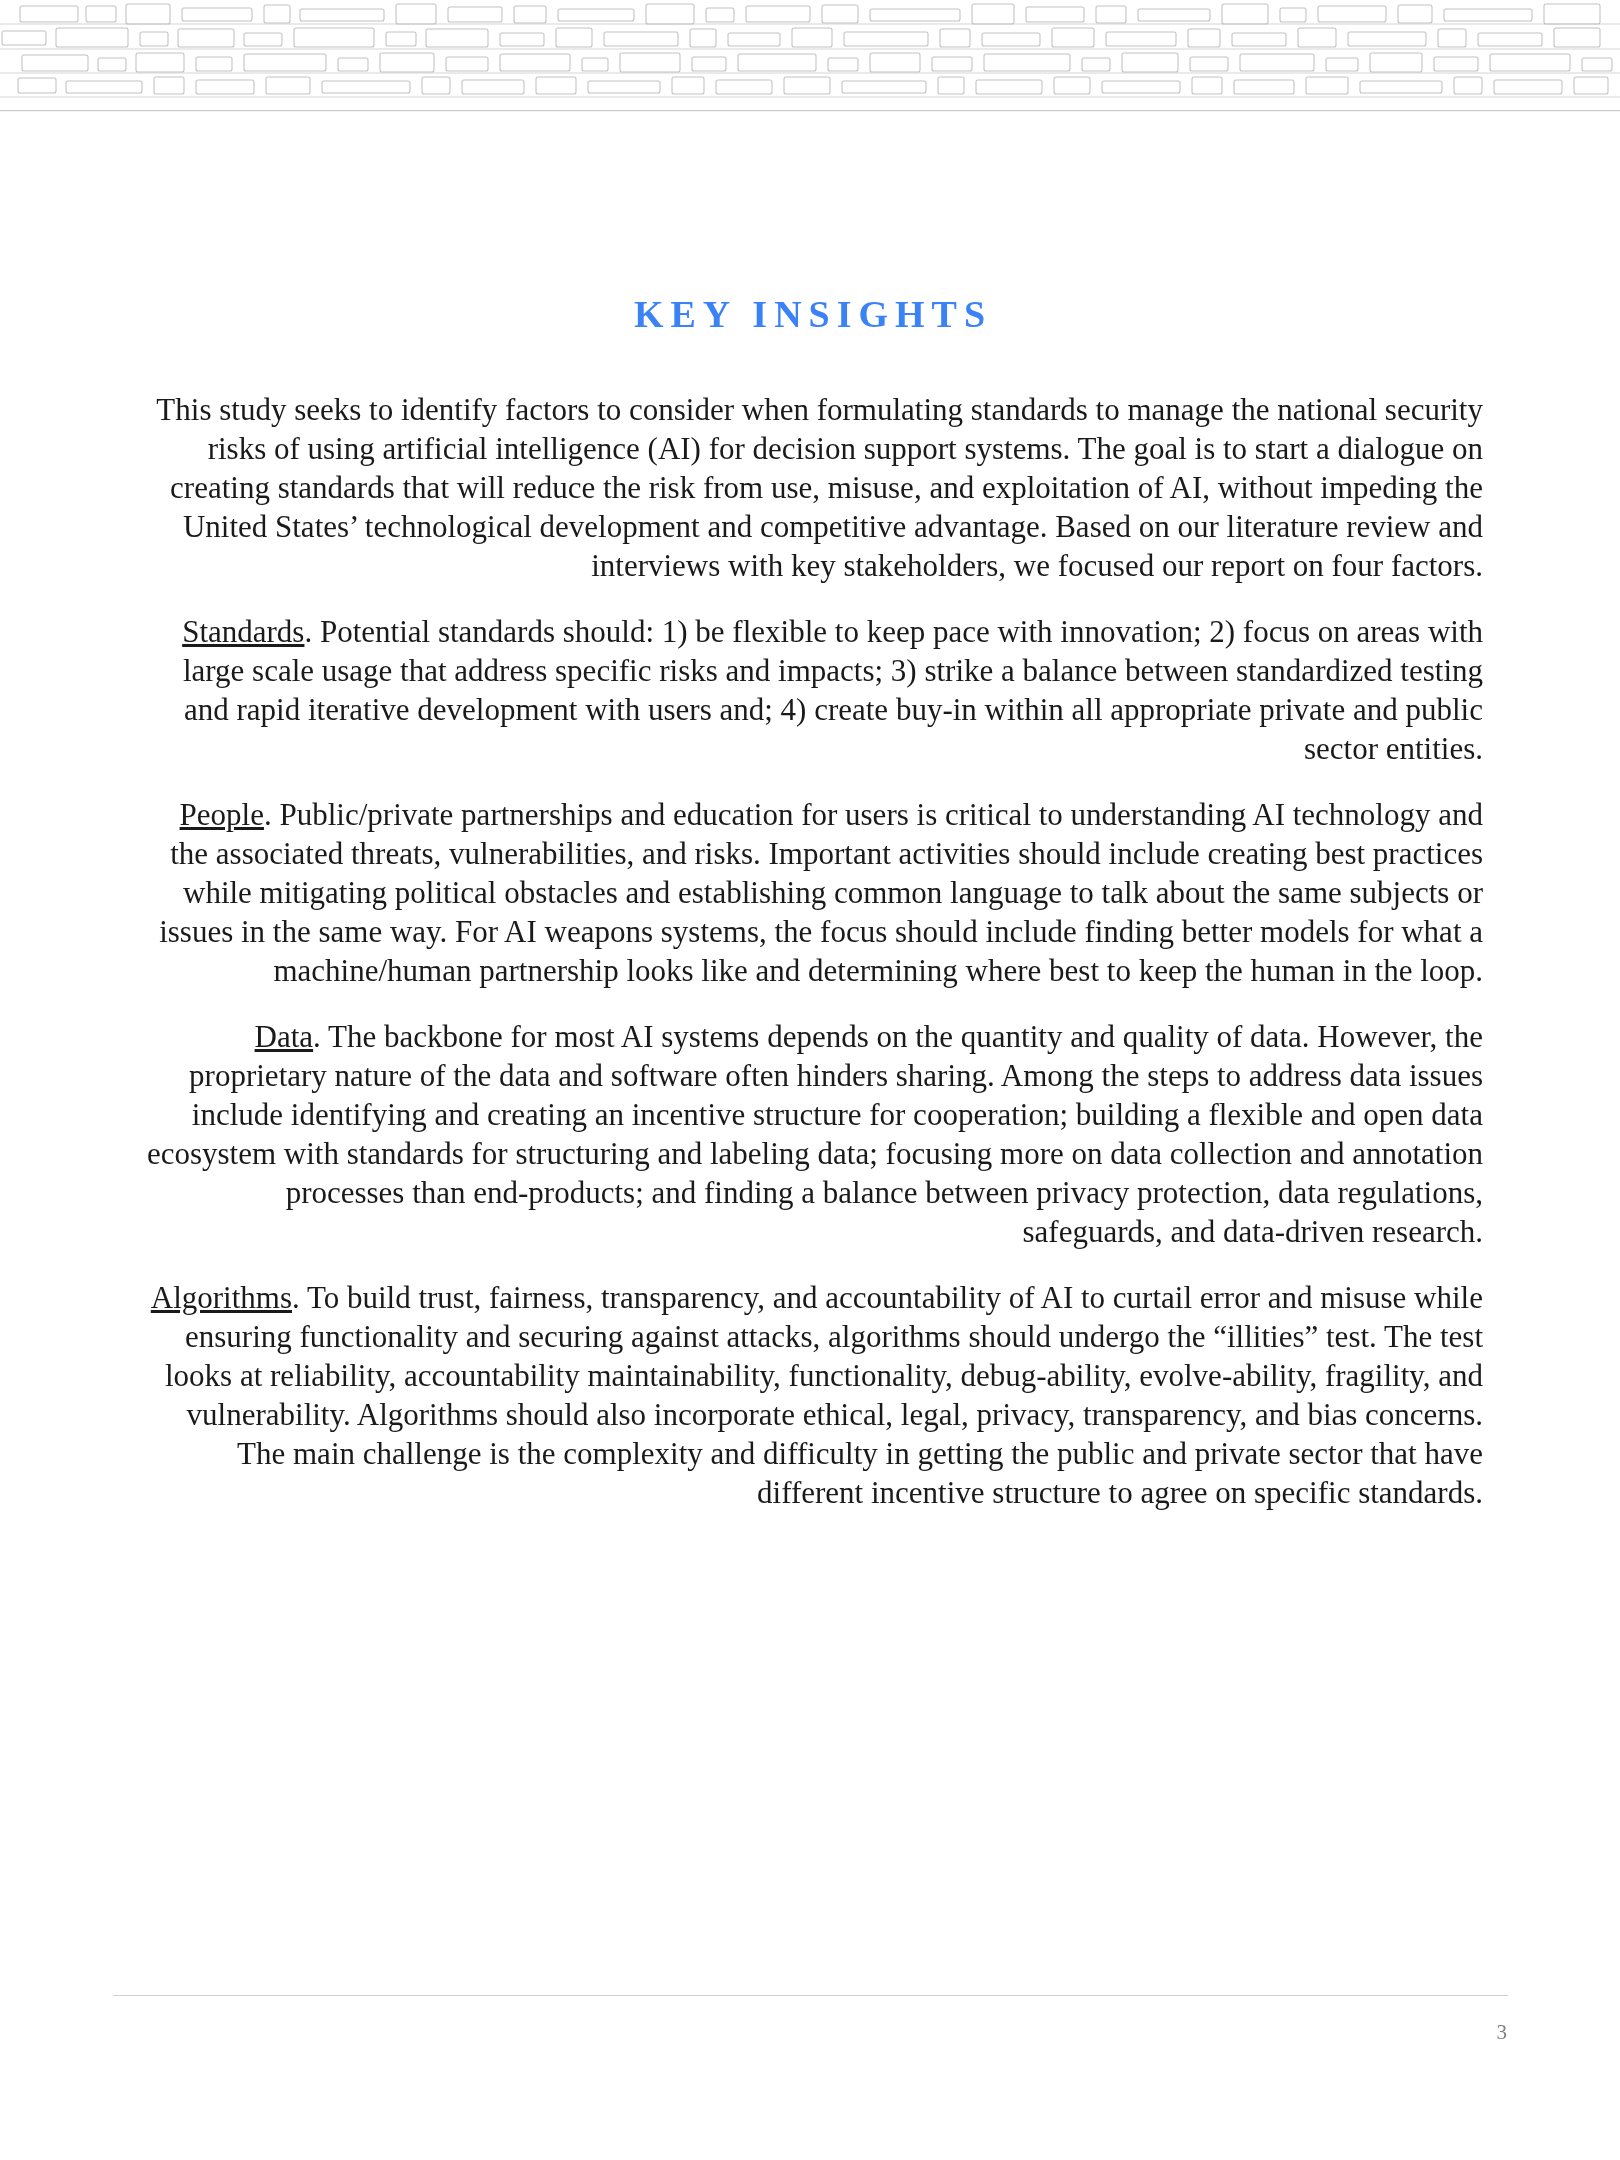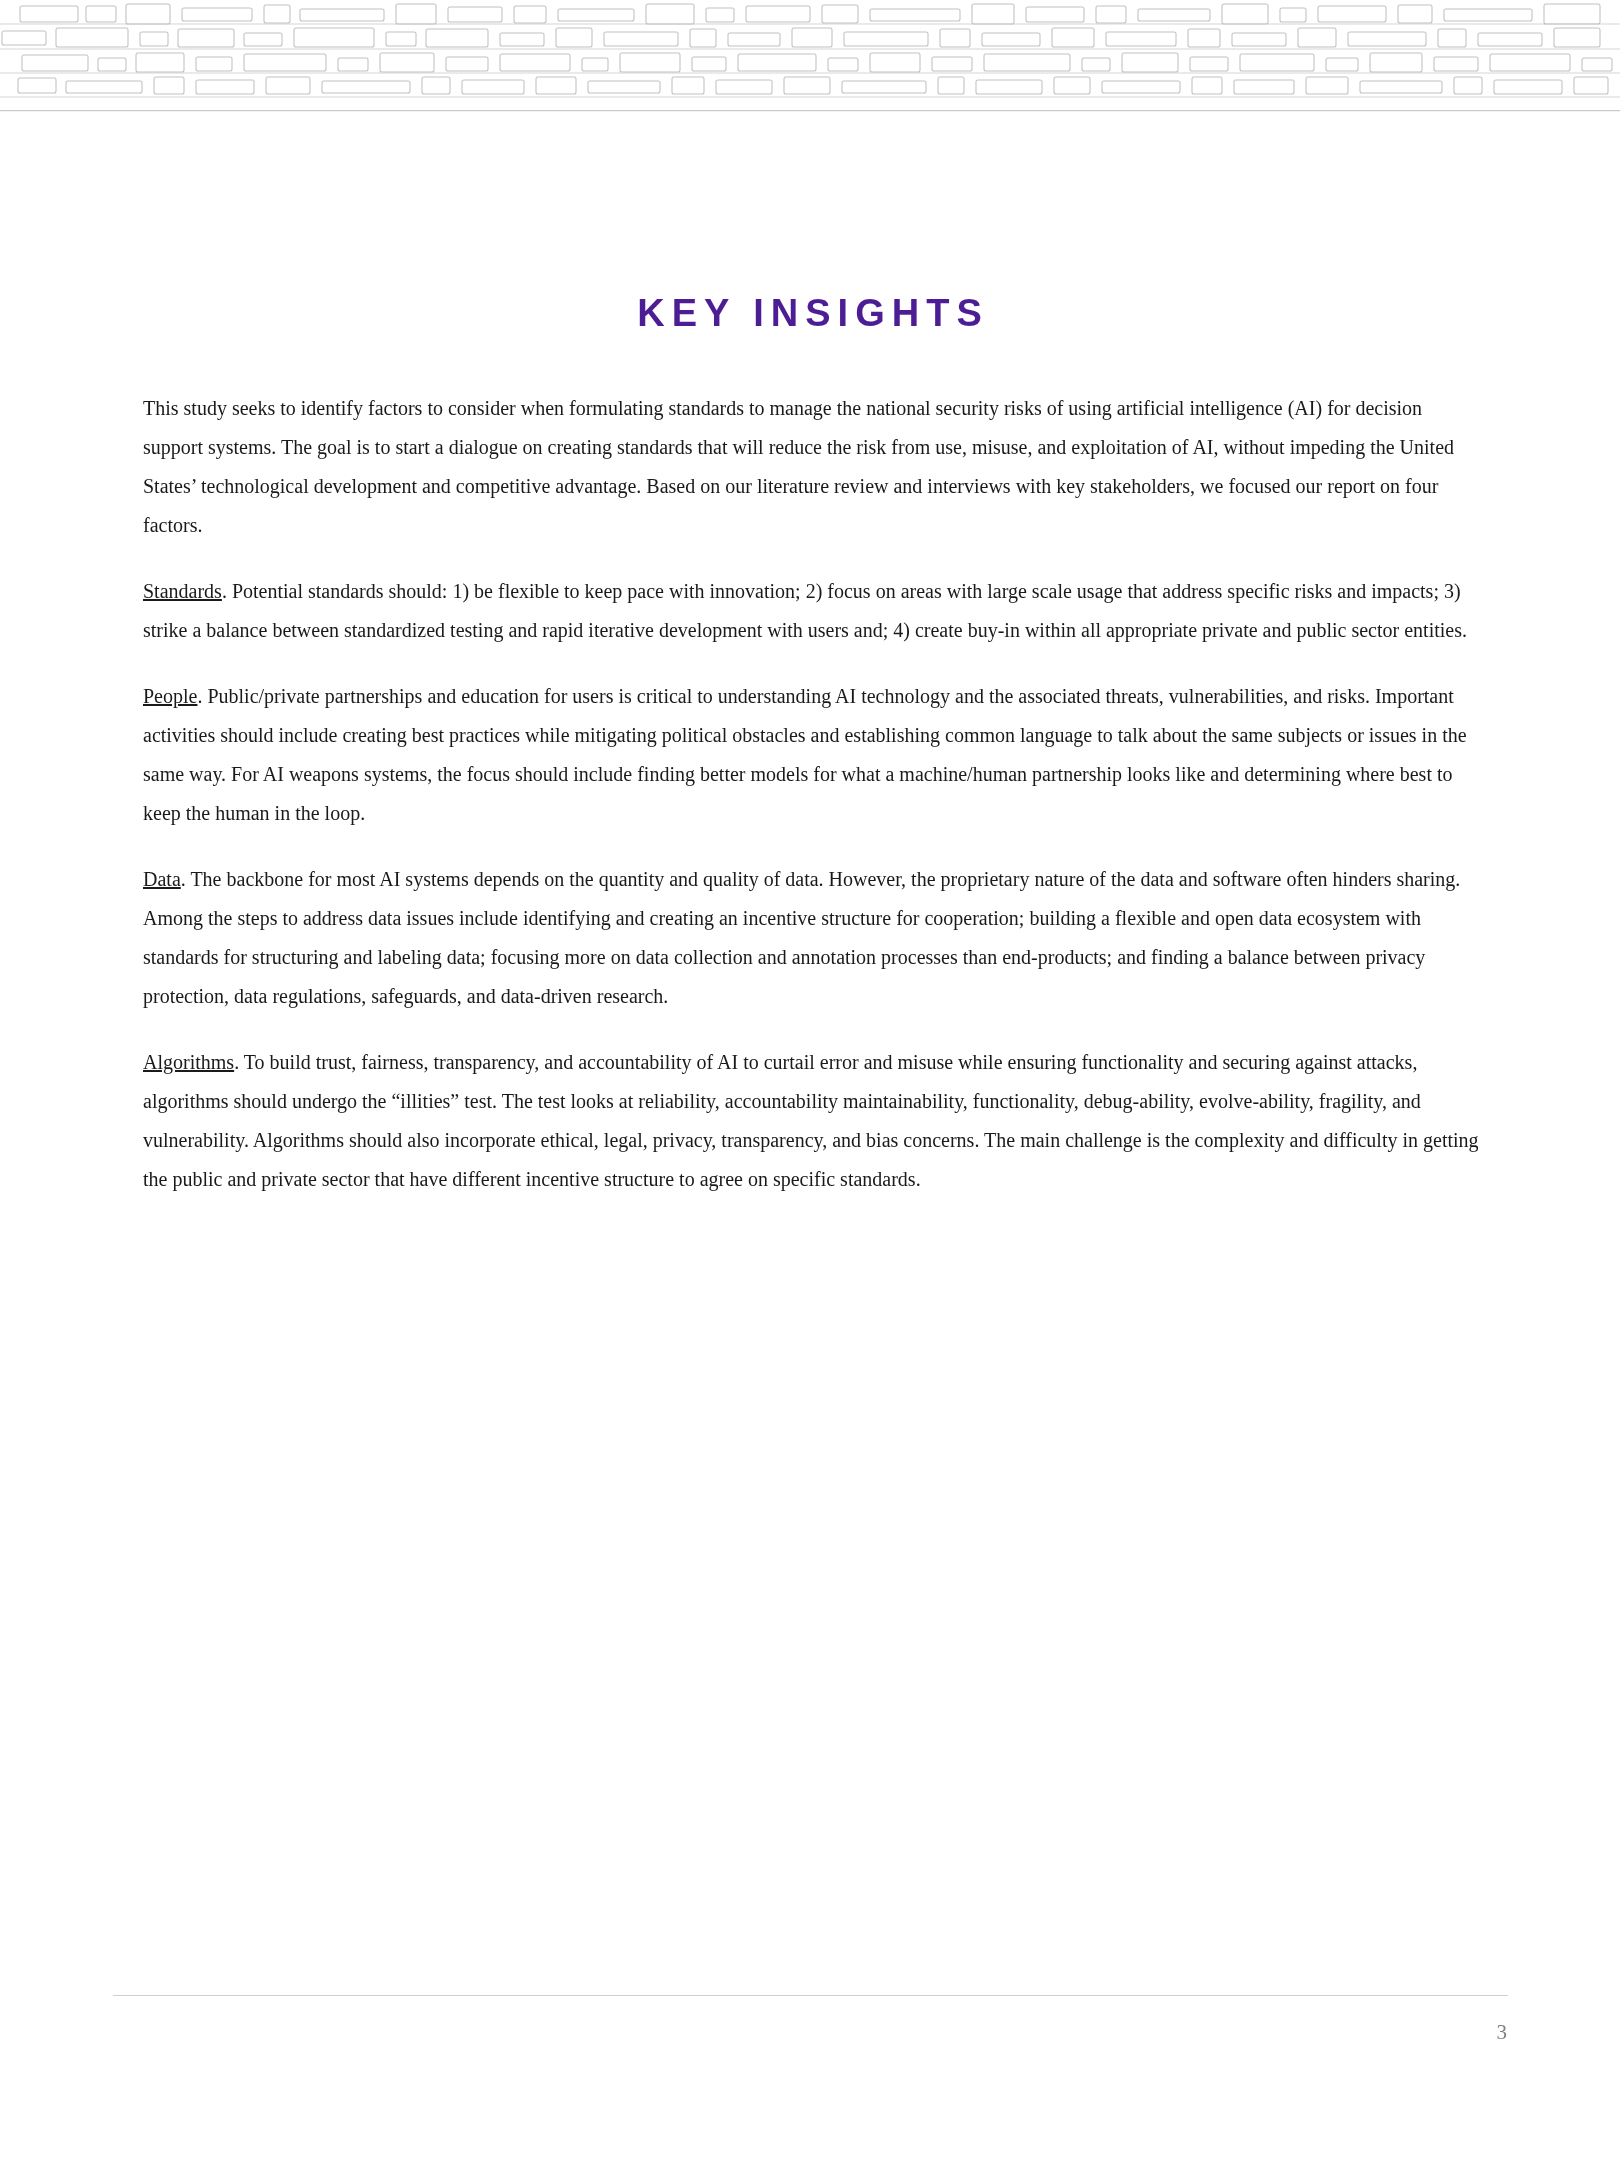--- a/index.html
+++ b/index.html
@@ -35,40 +35,40 @@
     position: absolute;
     left: 143px;
     top: 0;
     width: 1340px;
   }
 
   .doc-title {
     margin: 0;
     padding-top: 292px;
     text-align: center;
-    font-family: Liberation Sans, sans-serif;
+    font-family: Liberation Serif, serif;
     font-size: 38px;
     font-weight: bold;
     letter-spacing: 7px;
-    color: #4c1d95;
+    color: #3b82f6;
   }
 
   .body-text {
     margin: 0;
     padding-top: 54px;
     width: 1340px;
   }
 
   p.para {
     margin: 0 0 27px 0;
     font-family: "Liberation Serif", serif;
-    font-size: 20px;
+    font-size: 31px;
     line-height: 39px;
     color: #1a1a1a;
-    text-align: left;
+    text-align: right;
     hyphens: none;
   }
   p.para:last-child { margin-bottom: 2px; }
 
   .lead-term {
     text-decoration: underline;
   }
 
   
   .footer-rule {

